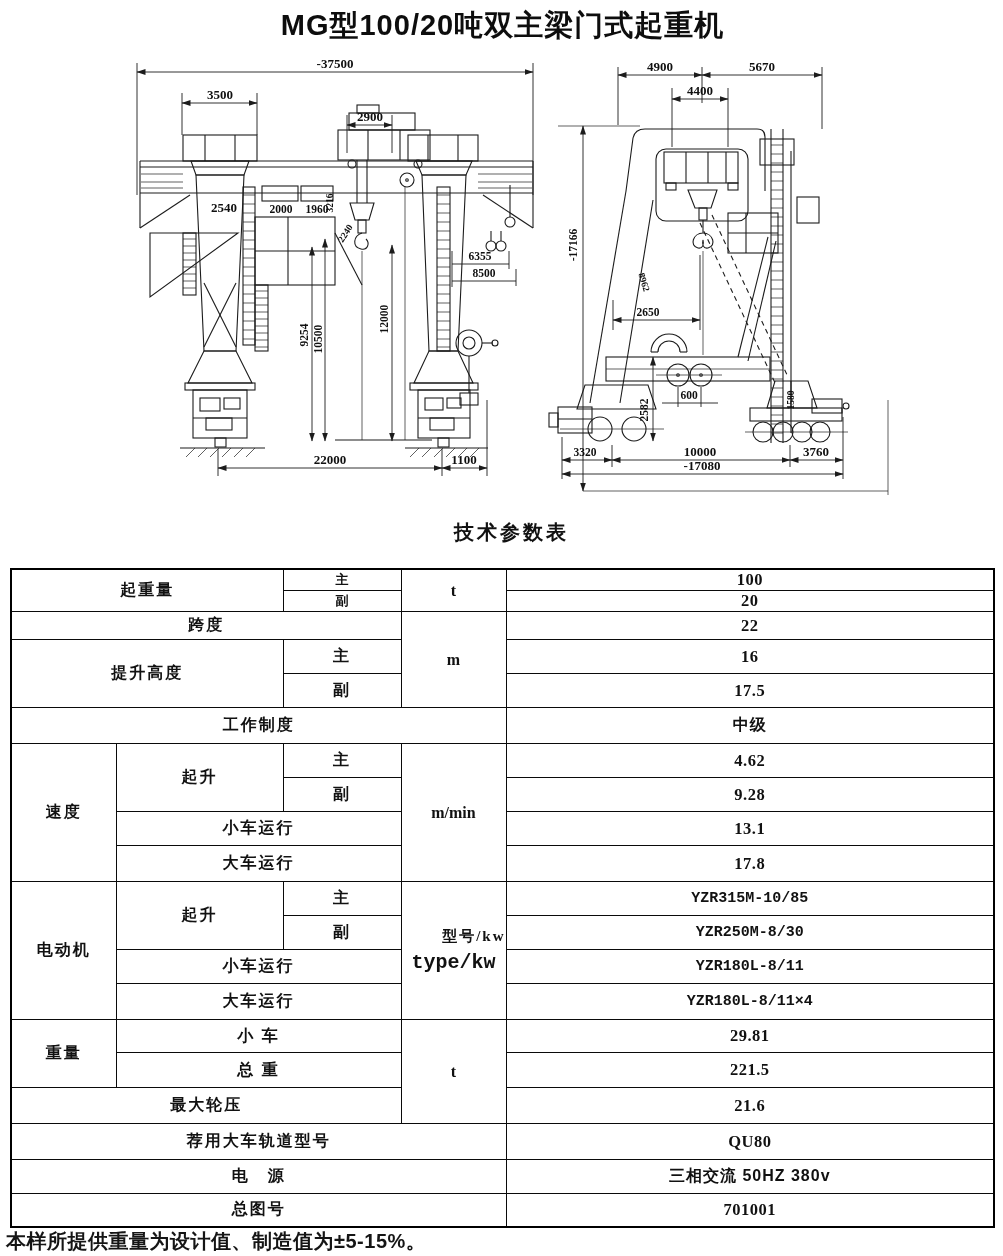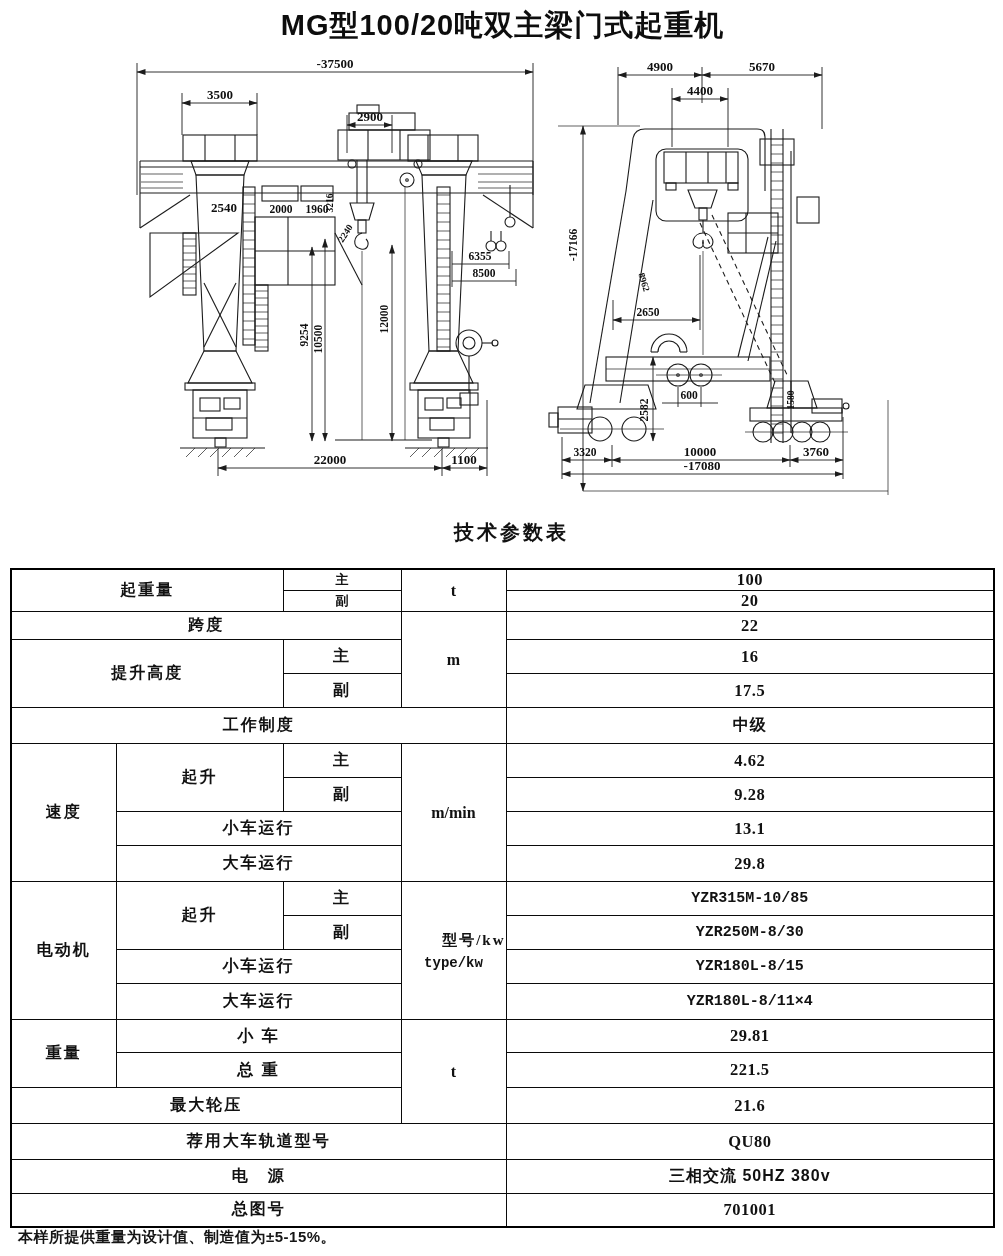--- a/index.html
+++ b/index.html
@@ -30,31 +30,31 @@
     position:absolute;top:568px;left:10px;width:983px;
     border-collapse:collapse;table-layout:fixed;border:2px solid #000;
   }
   table.spec td{
     border:1.6px solid #0a0a0a;text-align:center;vertical-align:middle;
     padding:0;overflow:hidden;white-space:nowrap;
   }
   .lbl{font-weight:bold;font-size:16px;letter-spacing:2px;text-align:right;}
   .sm{font-size:13px;letter-spacing:0;}
   .unit{font-family:"Liberation Serif","DejaVu Serif",serif;font-size:16px;font-weight:bold;}
-  .unit-en{font-family:"Liberation Mono","DejaVu Sans Mono",monospace;font-weight:bold;font-size:14px;margin-top:5px;}
+  .unit-en{font-family:"Liberation Mono","DejaVu Sans Mono",monospace;font-weight:bold;font-size:20px;margin-top:5px;}
   .val{font-family:"Liberation Serif","DejaVu Serif",serif;font-weight:700;font-size:16.5px;letter-spacing:0.5px;}
   .mono{font-family:"Liberation Mono","DejaVu Sans Mono",monospace;font-weight:600;font-size:15px;}
   .cnb{font-family:"Liberation Sans","DejaVu Sans",sans-serif;letter-spacing:1px;font-size:16px;}
   .push-r222{padding-right:222px;}
   .push-r118{padding-right:118px;}
   .push-r100{padding-right:100px;}
   .push-r80{padding-right:80px;}
   .push-r60{padding-right:60px;}
   .footnote{
-    position:absolute;top:1228px;left:18px;font-size:15px;font-weight:600;
+    position:absolute;top:1228px;left:6px;font-size:20px;font-weight:600;
     letter-spacing:0.5px;color:#151515;
   }
 </style>
 </head>
 <body>
 
 <div class="page-title">MG型100/20吨双主梁门式起重机</div>
 
 <svg class="drawing" width="1003" height="455" viewBox="0 0 1003 455">
   <defs>
@@ -357,39 +357,39 @@
     <tr style="height:34px">
       <td class="lbl">副</td>
       <td class="val">9.28</td>
     </tr>
     <tr style="height:34px">
       <td colspan="2" class="lbl push-r100">小车运行</td>
       <td class="val">13.1</td>
     </tr>
     <tr style="height:36px">
       <td colspan="2" class="lbl push-r100">大车运行</td>
-      <td class="val">29.8</td>
+      <td class="val">17.8</td>
     </tr>
     <tr style="height:34px">
       <td rowspan="4" class="lbl">电动机</td>
       <td rowspan="2" class="lbl push-r80">起升</td>
       <td class="lbl">主</td>
       <td rowspan="4" class="unit">
         <div class="lbl" style="font-size:15px">型号/kw</div>
         <div class="unit-en">type/kw</div>
       </td>
       <td class="mono">YZR315M-10/85</td>
     </tr>
     <tr style="height:34px">
       <td class="lbl">副</td>
       <td class="mono">YZR250M-8/30</td>
     </tr>
     <tr style="height:34px">
       <td colspan="2" class="lbl push-r100">小车运行</td>
-      <td class="mono">YZR180L-8/15</td>
+      <td class="mono">YZR180L-8/11</td>
     </tr>
     <tr style="height:36px">
       <td colspan="2" class="lbl push-r100">大车运行</td>
       <td class="mono">YZR180L-8/11×4</td>
     </tr>
     <tr style="height:33px">
       <td rowspan="2" class="lbl">重量</td>
       <td colspan="2" class="lbl push-r60">小 车</td>
       <td rowspan="3" class="unit">t</td>
       <td class="val">29.81</td>

